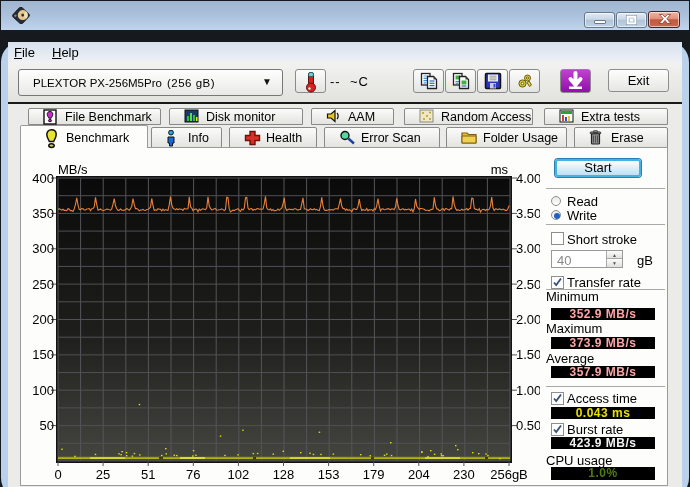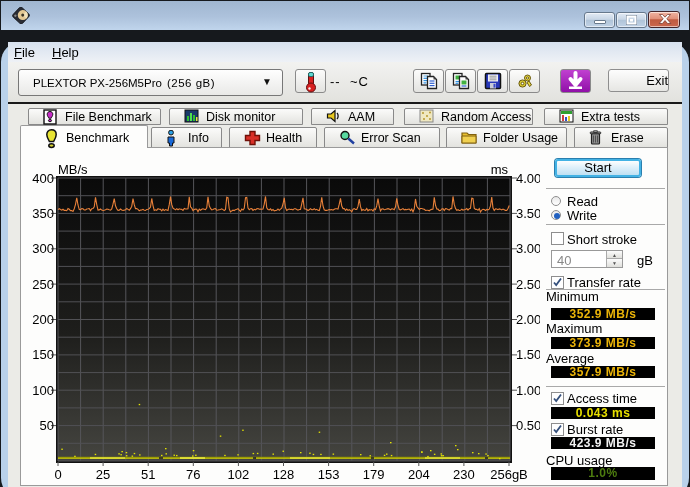--- a/index.html
+++ b/index.html
@@ -15,21 +15,21 @@
 .tab2 { position:absolute; top:85px; height:21px; background:linear-gradient(#fbfbfa,#e3e3df); border:1px solid #898989; border-radius:2px 2px 0 0; }
 .tabsel { position:absolute; top:83px; height:23px; background:#fdfdfc; border:1px solid #9a9a9a; border-bottom:none; border-radius:2px 2px 0 0; z-index:3; }
 .tab1 .ticon { position:absolute; left:14px; top:0px; }
 .tab1 .ttxt { position:absolute; left:36px; top:1px; font-size:12.5px; white-space:nowrap; }
 .tab2 .ticon { position:absolute; left:14px; top:2px; }
 .tab2 .ttxt { position:absolute; left:36px; top:3px; font-size:12.5px; white-space:nowrap; }
 .tabsel .ticon { position:absolute; left:24px; }
 .tabsel .ttxt { position:absolute; font-size:12.5px; white-space:nowrap; }
 .ax { font-family:"Liberation Sans",sans-serif; font-size:13px; fill:#000; }
 .lbl { position:absolute; font-size:13px; color:#000; white-space:nowrap; }
-.vbox { position:absolute; left:530px; width:104px; background:#000; color:#eab308; font-weight:bold; font-size:12px; text-align:center; height:12px; line-height:12px; letter-spacing:0.5px; }
+.vbox { position:absolute; left:530px; width:104px; background:#000; color:#fca5a5; font-weight:bold; font-size:12px; text-align:center; height:12px; line-height:12px; letter-spacing:0.5px; }
 .sep { position:absolute; left:525px; width:119px; height:1px; background:#a9a9a9; }
 .cb { position:absolute; width:13px; height:13px; background:#fff; border:1px solid #8e8e8e; }
 .toolbtn { position:absolute; width:31px; height:24px; background:linear-gradient(#fcfcfb,#e3e3e0); border:1px solid #8a8a8a; border-radius:3px; }
 .wbtn { position:absolute; top:11px; width:31px; height:16px; border:1px solid #66788c; border-radius:3px; background:linear-gradient(#e2eaf4,#c8d6e6 45%,#b0c4d8 52%,#c0d2e6); box-shadow:inset 0 0 0 1px #ffffff90; }
 .wclose { top:10px; height:17px; background:linear-gradient(#f0b4a2,#e1907a 45%,#bf5a40 52%,#ca674e); border-color:#43242a; }
 </style></head>
 <body>
 <div id="win">
   <div id="titlebar">
     <span style="position:absolute;left:11px;top:6px"><svg width="18" height="17" viewBox="0 0 18 17">
@@ -115,21 +115,21 @@
                 <circle cx="11.5" cy="5" r="1.1" fill="#fff"></circle>
                 <circle cx="6.5" cy="10.5" r="3.6" fill="#d8c830"></circle>
                 <circle cx="6.5" cy="10.5" r="1.3" fill="#fff"></circle>
                 <path d="M13 8 L15.5 12 L13.5 13.5 L11 9.5 Z" fill="#e8d840"></path>
               </g>
             </svg></div>
 <div class="toolbtn" style="left:552px;top:7px;background:linear-gradient(#c040d0,#9010a8);padding:1px 0 0 3px"><svg width="23" height="20" viewBox="0 0 23 20">
               <path d="M11.5 2 L11.5 11 M6.5 8 L11.5 14 L16.5 8" fill="none" stroke="#fff" stroke-width="4" stroke-linejoin="round" stroke-linecap="round"></path>
               <rect x="5" y="15.5" width="13" height="2.5" fill="#fff"></rect>
             </svg></div>
-<div class="toolbtn" style="left:600px;top:7px;width:61px;height:23px;background:linear-gradient(#fdfdfd,#e6e6e3);border-color:#8e8e8e;text-align:right;font-size:13px;padding-top:3px">Exit</div>
+<div class="toolbtn" style="left:600px;top:7px;width:61px;height:23px;background:linear-gradient(#fdfdfd,#e6e6e3);border-color:#8e8e8e;text-align:center;font-size:13px;padding-top:3px">Exit</div>
 </div>
       <div id="darkline"></div>
       <div class="tab1" style="left:20px;width:133px">
           <span class="ticon"><svg width="14" height="16" viewBox="0 0 14 16">
               <rect x="1" y="1" width="12" height="14" fill="#fff" stroke="#111" stroke-width="1.4"></rect>
               <path d="M7 2.5 C8.8 2.5 9.8 3.8 9.8 5.2 C9.8 7 8.6 8 8.2 9.2 L5.8 9.2 C5.4 8 4.2 7 4.2 5.2 C4.2 3.8 5.2 2.5 7 2.5 Z" fill="#c82cc8" stroke="#111" stroke-width="1"></path>
               <ellipse cx="7" cy="11.6" rx="1.6" ry="1.1" fill="#c82cc8" stroke="#111" stroke-width="1"></ellipse>
             </svg></span>
           <span class="ttxt">File Benchmark</span>
         </div>

